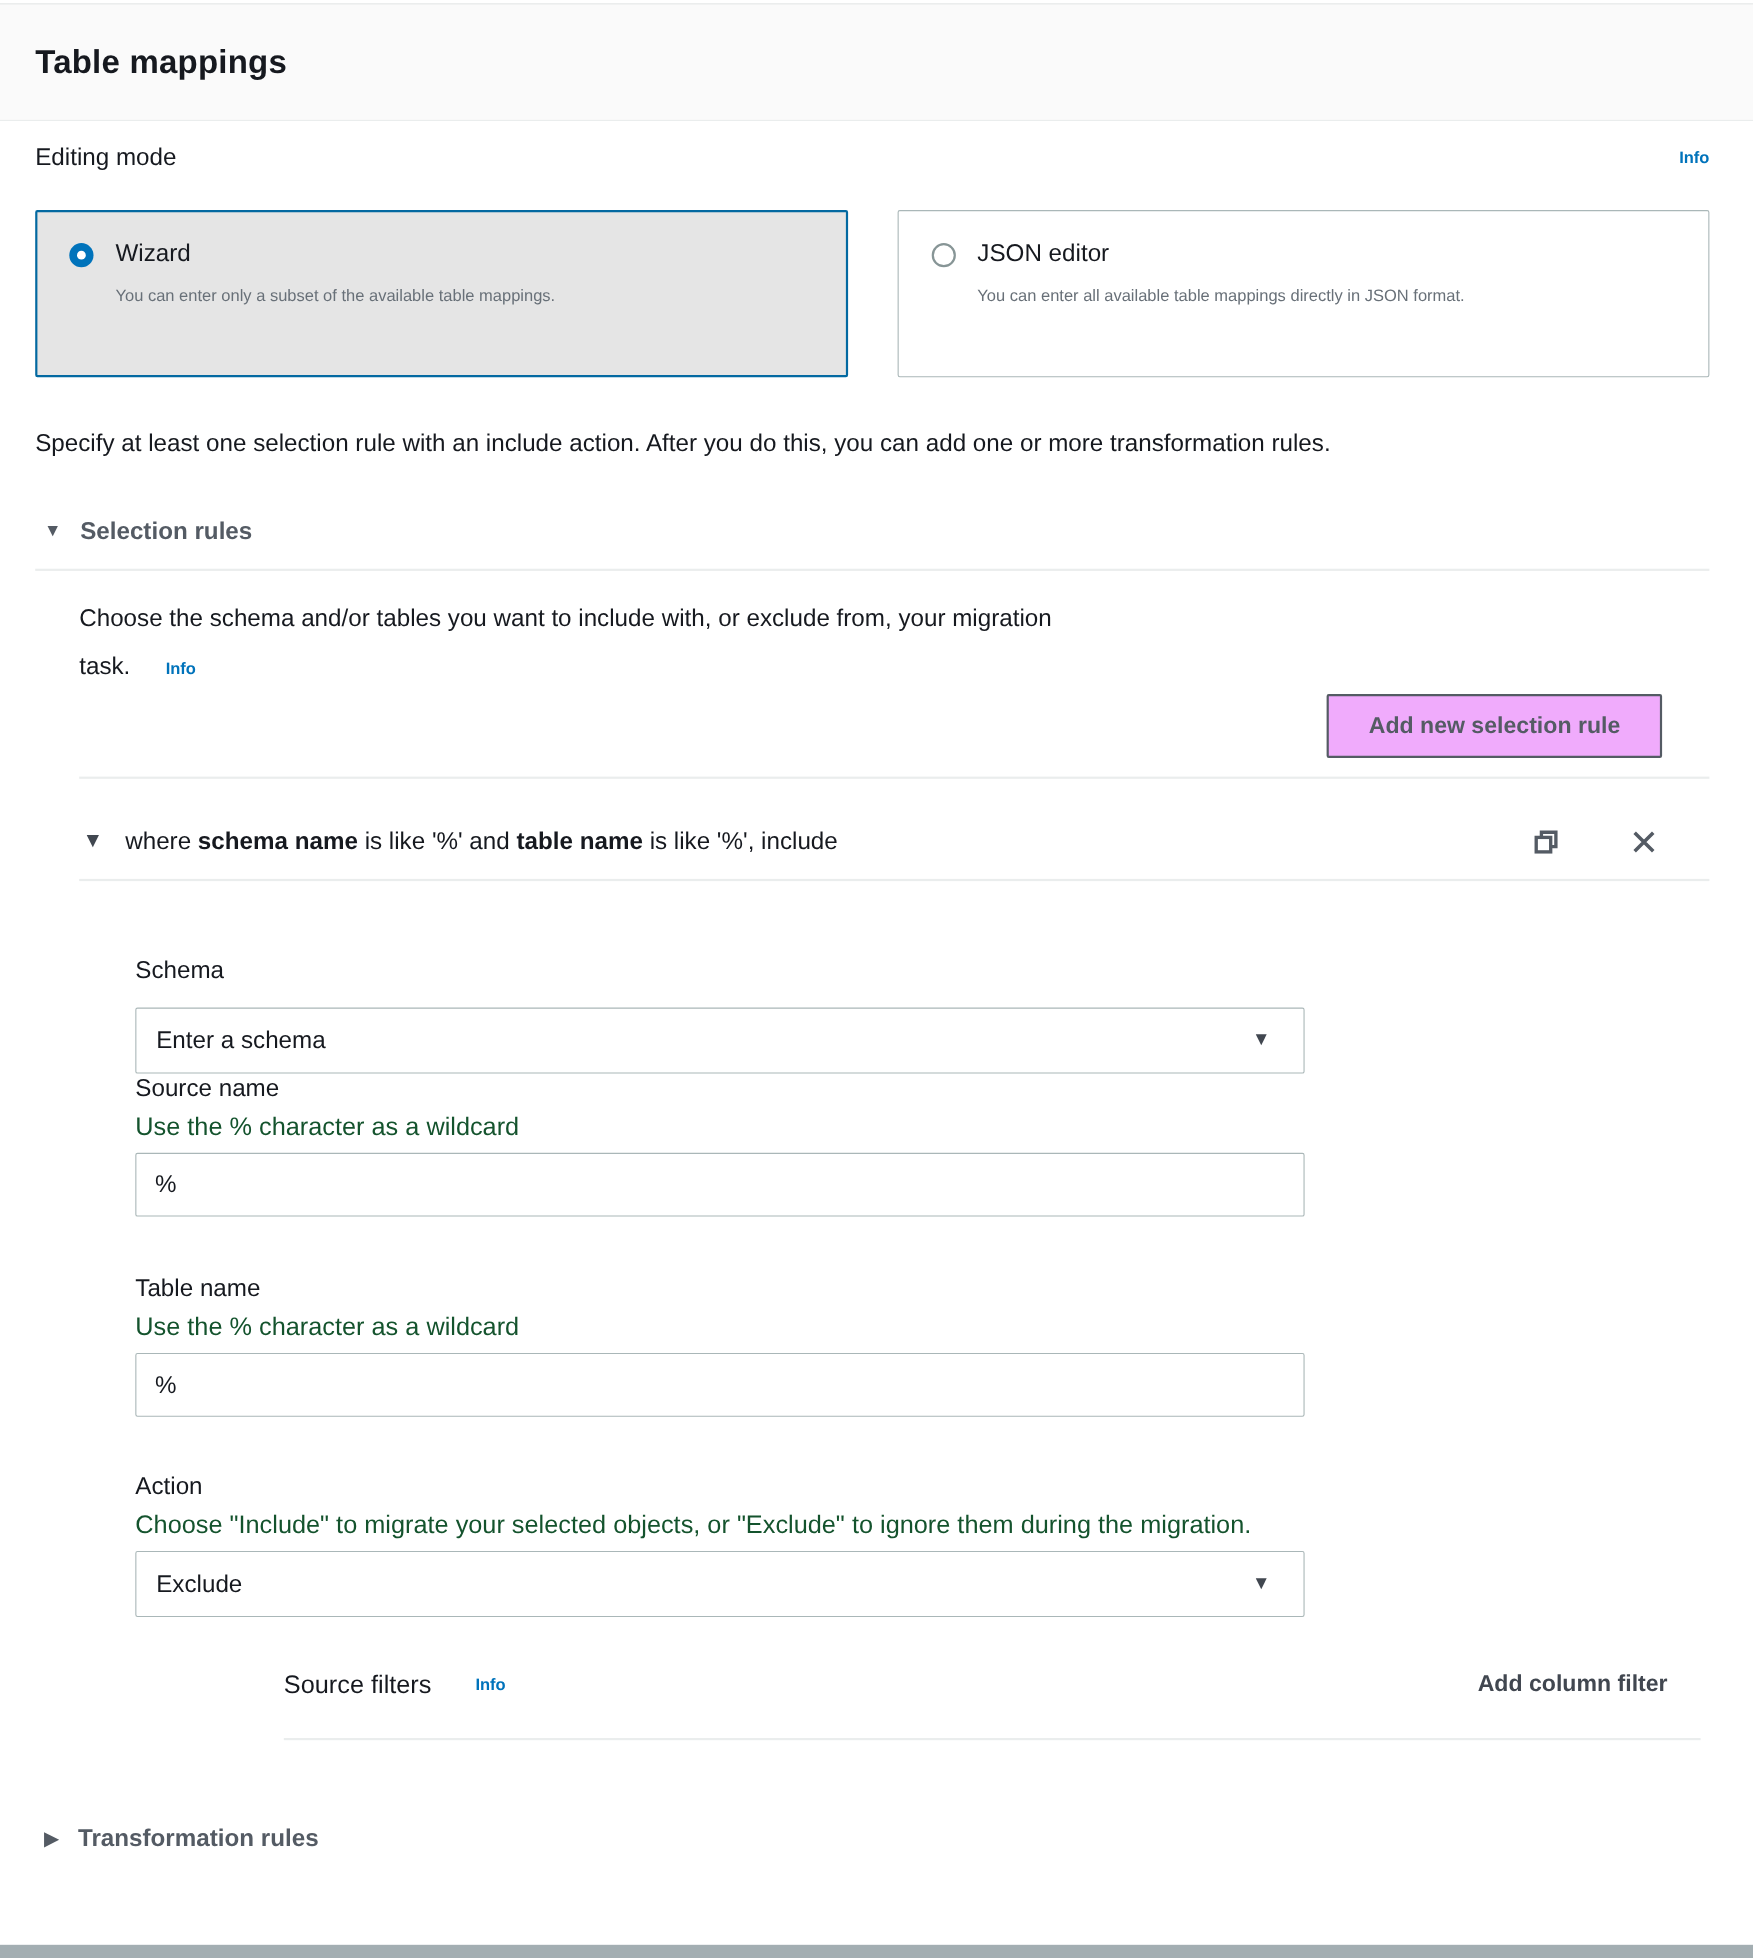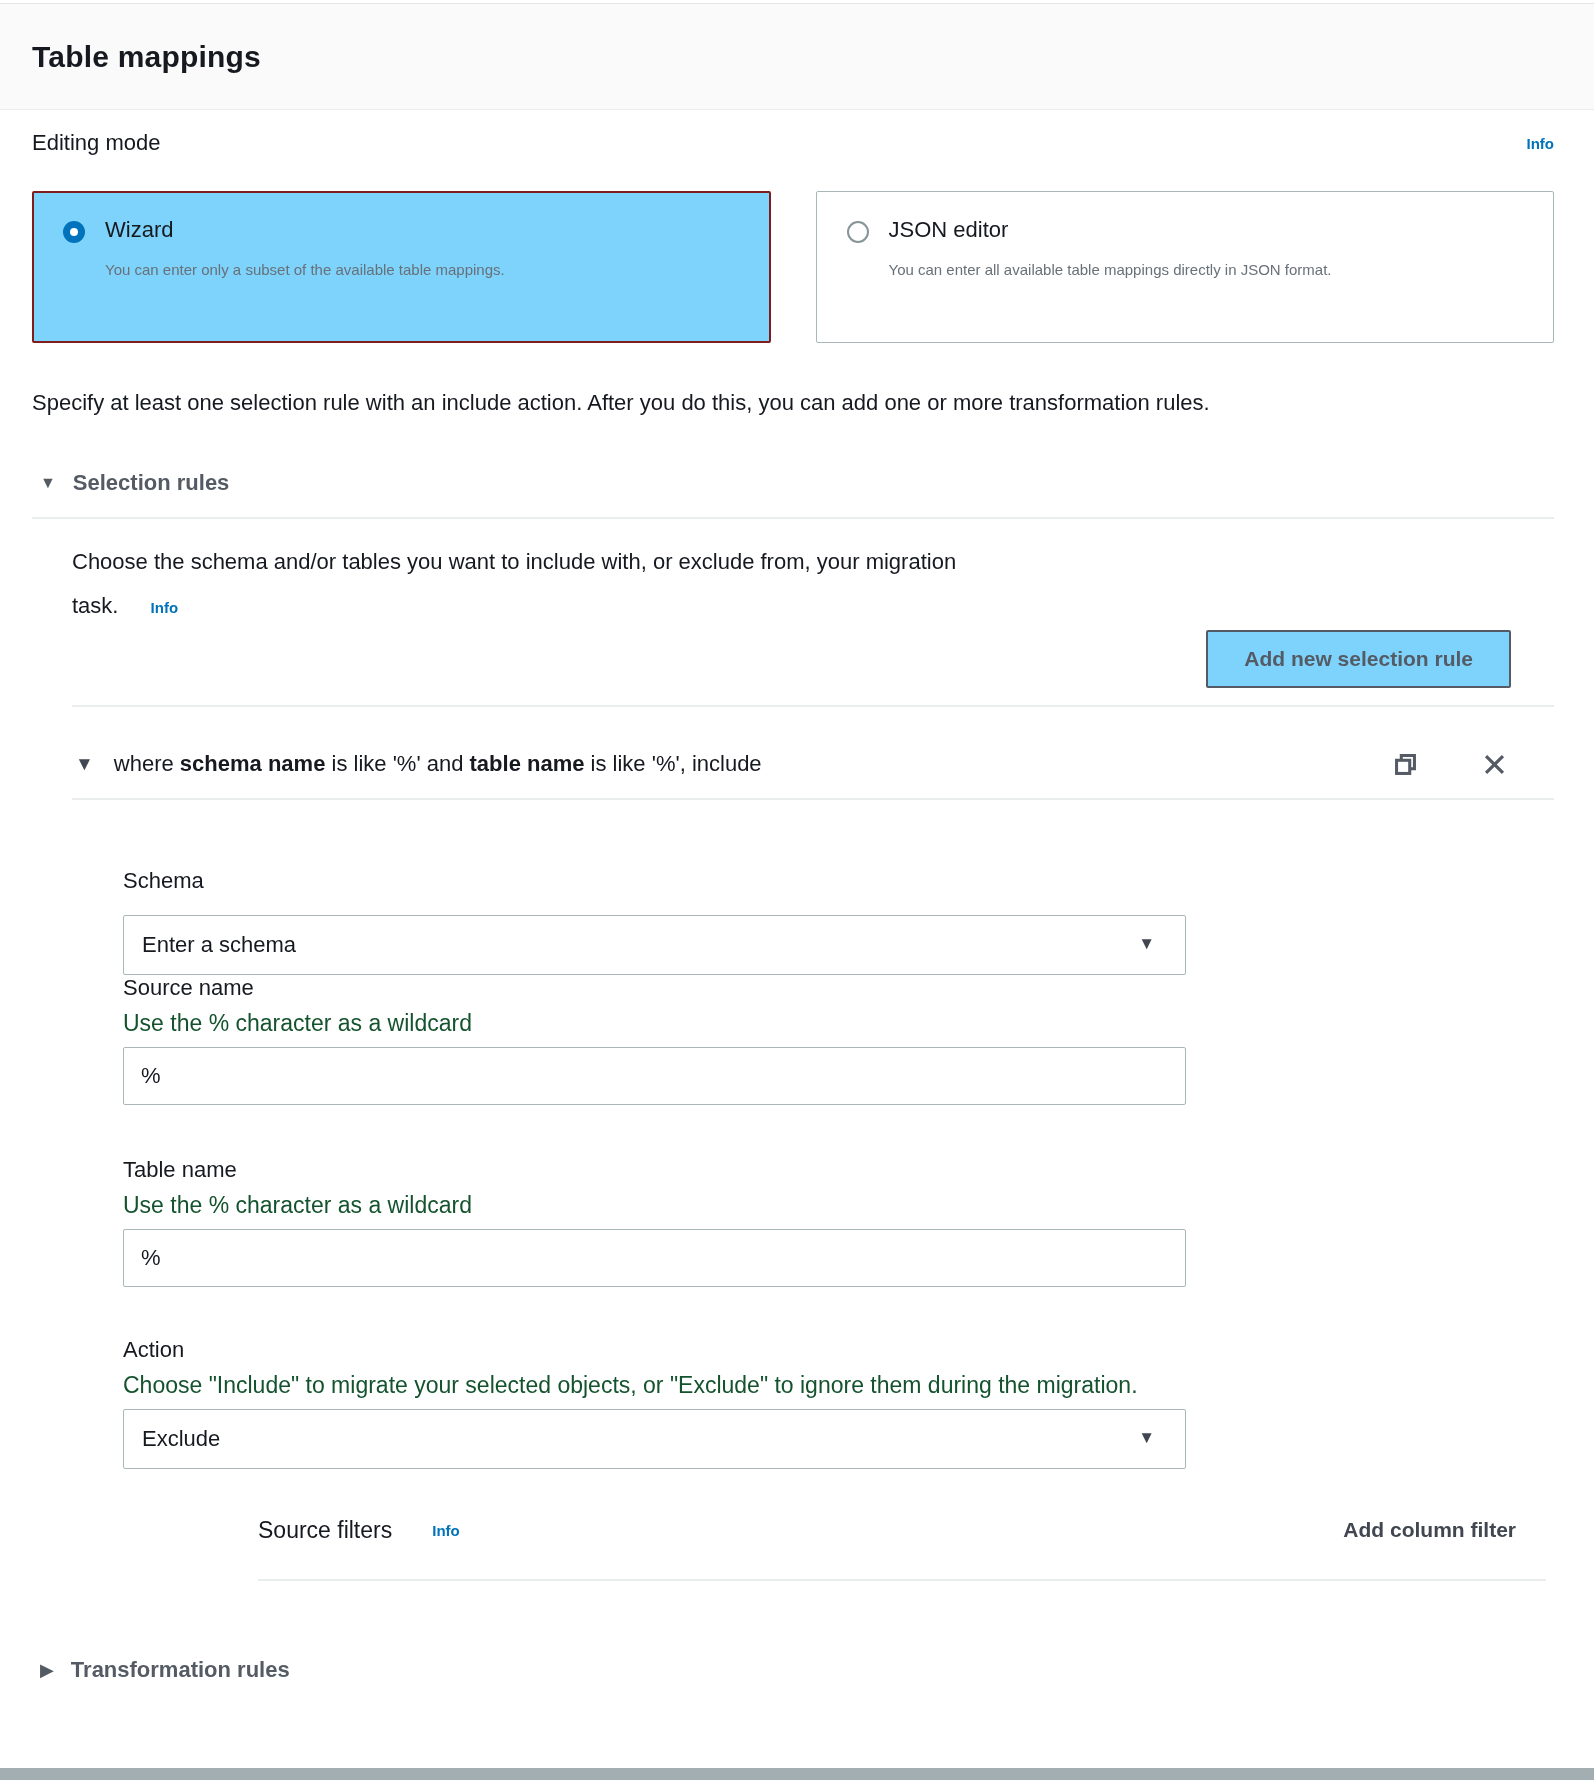--- a/index.html
+++ b/index.html
@@ -18,42 +18,42 @@
   .content{padding:0 40px 0 32px;}
   .editing-mode-row{margin-top:18px;height:30px;display:flex;align-items:center;justify-content:space-between;}
   .label-lg{font-size:22px;color:#16191f;}
   .info-link{color:#0073bb;font-weight:700;font-size:15px;text-decoration:none;cursor:pointer;}
   .ml20{margin-left:20px;} .ml26{margin-left:26px;} .ml40{margin-left:40px;}
   .cards{margin-top:33px;display:flex;gap:45px;}
   .card{
     flex:1;height:152px;box-sizing:border-box;border:1px solid #aab7b8;border-radius:2px;
     background:#fff;display:flex;gap:20px;padding:25px 30px;cursor:pointer;
   }
-  .card.selected{border:2px solid #7f1d1d;background:#7dd3fc;padding:24px 29px;}
+  .card.selected{border:2px solid #0369a1;background:#e5e5e5;padding:24px 29px;}
   .radio{width:22px;height:22px;border-radius:50%;box-sizing:border-box;
     border:2px solid #879596;background:#fff;flex:none;margin-top:4px;position:relative;}
   .radio.checked{border:none;background:#0073bb;}
   .radio.checked::after{content:"";position:absolute;left:7px;top:7px;width:8px;height:8px;
     border-radius:50%;background:#fff;}
   .card-title{font-size:22px;color:#16191f;margin-bottom:9px;}
   .card-desc{font-size:15px;color:#687078;line-height:36px;}
   .intro{margin:38px 0 0 0;max-width:1380px;font-size:22px;line-height:44px;color:#16191f;}
   .section-header{margin-top:42px;height:32px;display:flex;align-items:center;gap:17px;
     color:#545b64;font-weight:700;font-size:22px;cursor:pointer;}
   .section-header .caret{font-size:16px;color:#545b64;margin-left:8px;}
   .divider{border:none;border-top:2px solid #eaeded;margin:18px 0 0 0;}
   .divider.indent-1{margin-left:40px;}
   .divider.choose{margin-top:17px;}
   .divider.rule{margin-top:14px;}
   .divider.sf{margin-top:33px;margin-left:226px;margin-right:8px;}
   .choose-row{margin:21px 0 0 40px;display:flex;align-items:flex-start;flex-direction:column;}
   .choose-text{width:910px;font-size:22px;line-height:44px;color:#16191f;}
   .btn-secondary{
     margin-left:auto;margin-right:43px;height:58px;box-sizing:border-box;
-    border:2px solid #545b64;border-radius:2px;background:#7dd3fc;color:#545b64;
+    border:2px solid #545b64;border-radius:2px;background:#f0abfc;color:#545b64;
     font-weight:700;font-size:21px;padding:0 36px;cursor:pointer;
     font-family:"Liberation Sans","DejaVu Sans",sans-serif;
   }
   .rule-row{margin:37px 0 0 40px;height:40px;display:flex;align-items:center;}
   .rule-row .caret{font-size:19px;color:#414750;margin-left:3px;cursor:pointer;}
   .rule-text{margin-left:20px;font-size:22px;color:#16191f;}
   .rule-text b{font-weight:700;}
   .rule-actions{margin-left:auto;margin-right:46px;display:flex;align-items:center;gap:62px;}
   .icon-btn{background:none;border:none;padding:0;cursor:pointer;line-height:0;}
   .form{margin-left:91px;}

